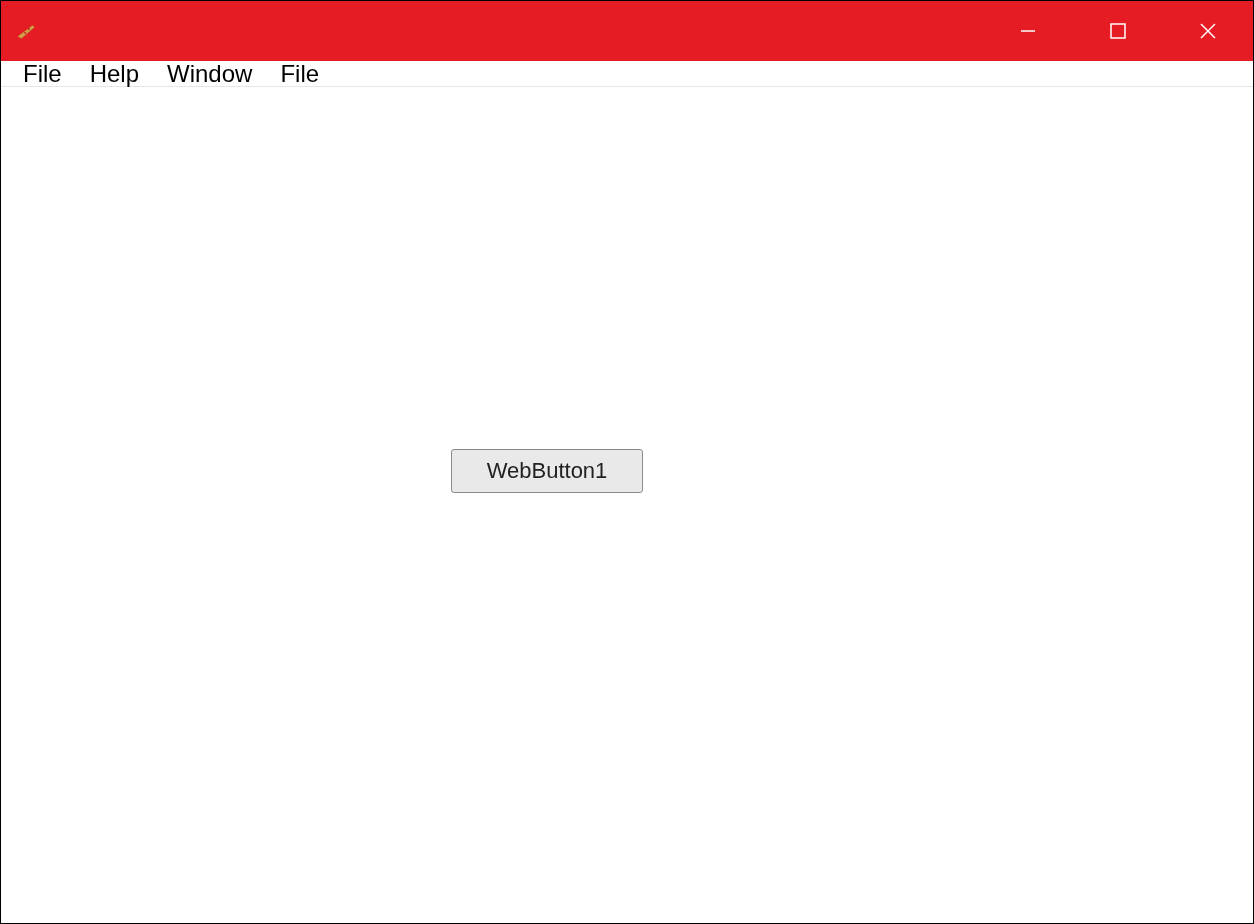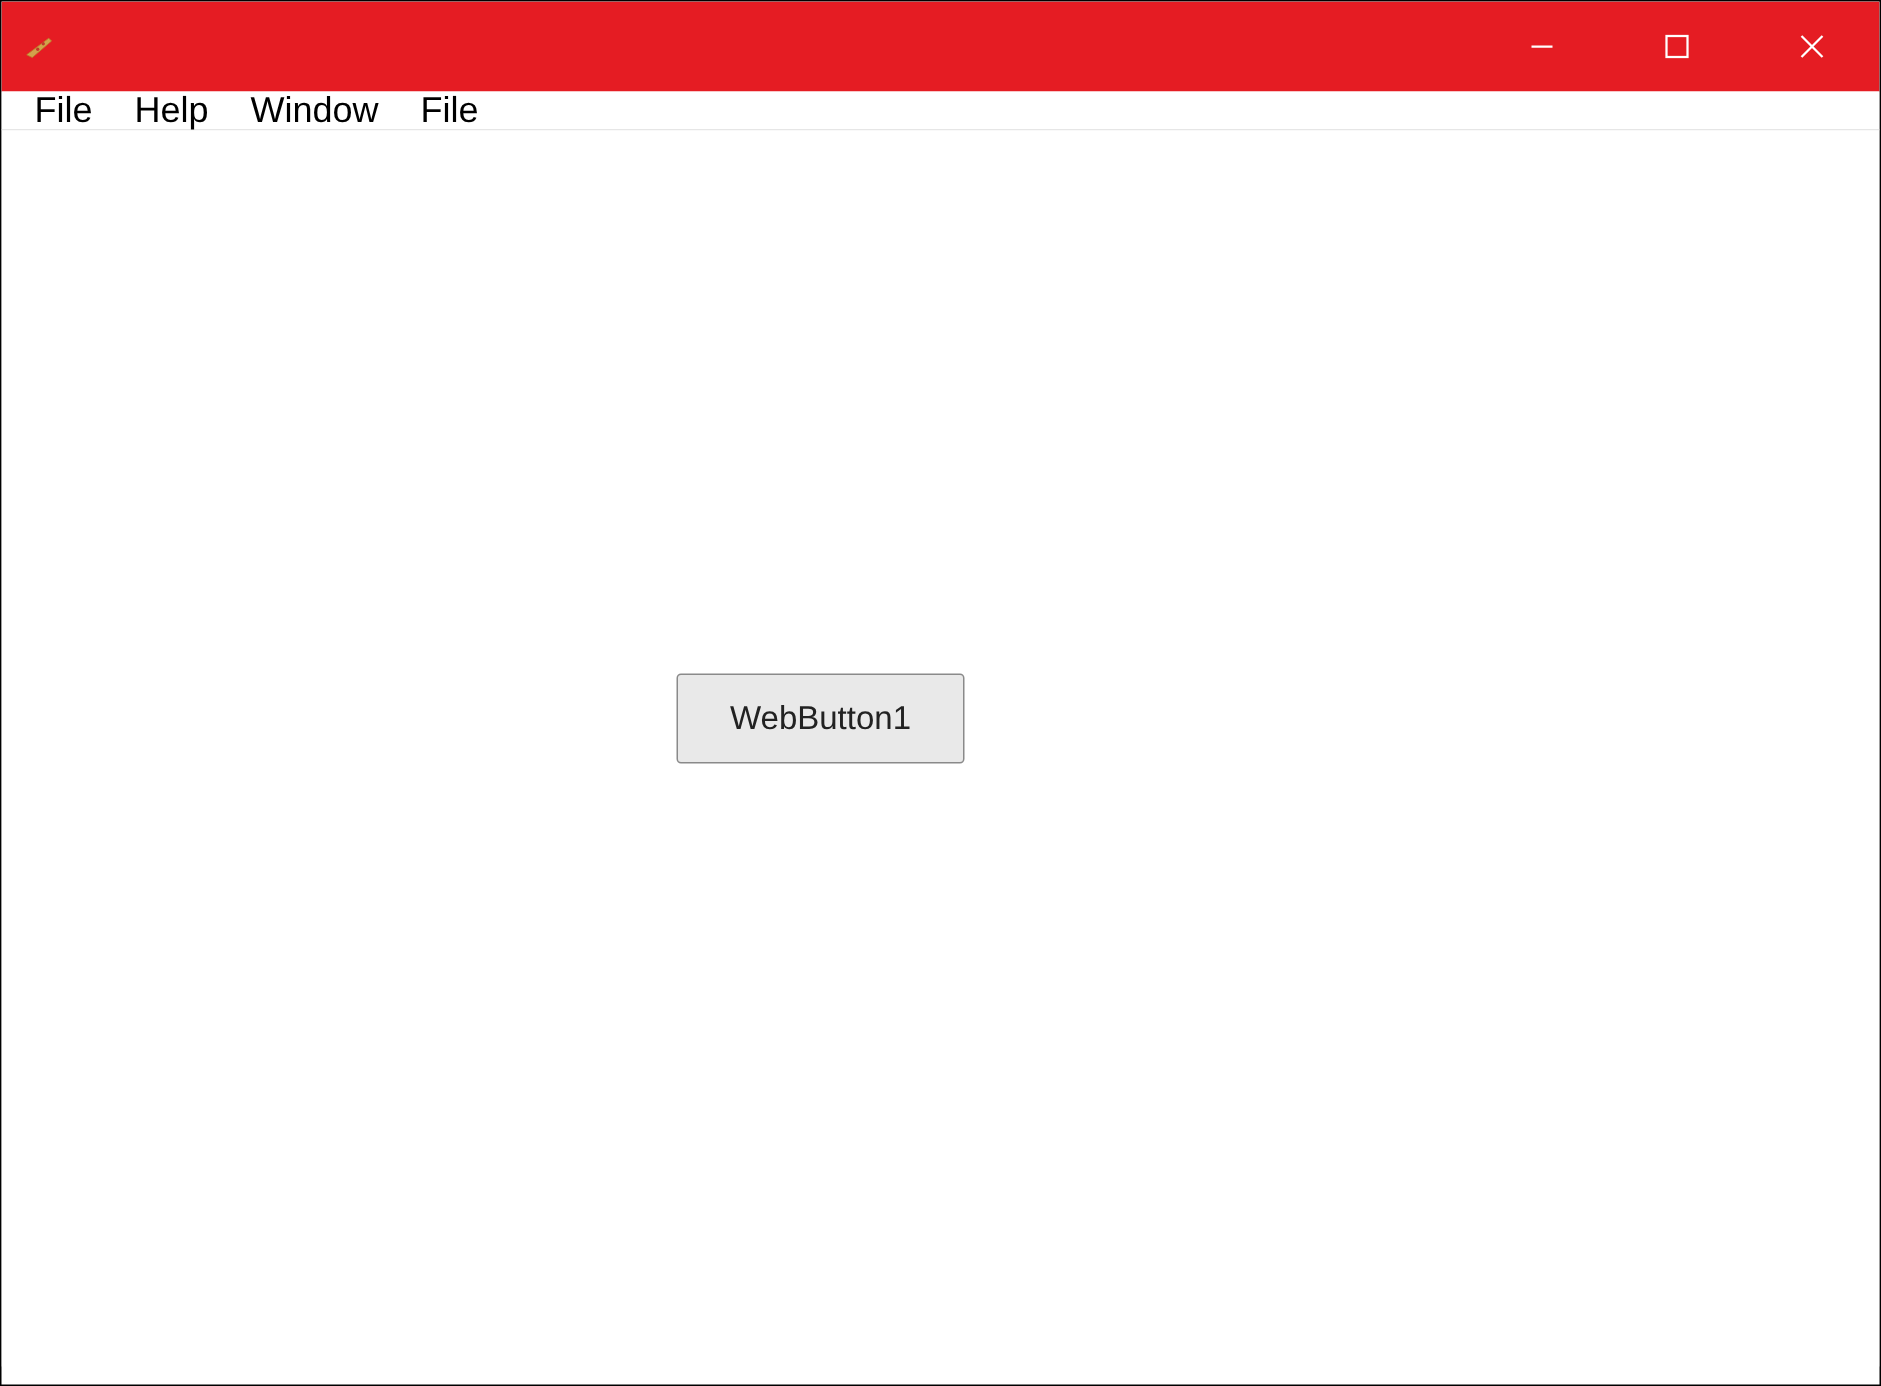--- a/index.html
+++ b/index.html
@@ -75,21 +75,21 @@
     .client-area {
       position: relative;
       height: calc(924px - 60px - 38px - 2px);
       background: #ffffff;
     }
     .web-button {
       position: absolute;
       left: 450px;
       top: 362px;
       width: 192px;
-      height: 60px;
+      height: 44px;
       background: #e9e9e9;
       border: 1px solid #8a8a8a;
       border-radius: 3px;
       font-family: "Helvetica Neue", Arial, sans-serif;
       font-size: 22px;
       color: #222;
       cursor: pointer;
     }
   </style>
 </head>

